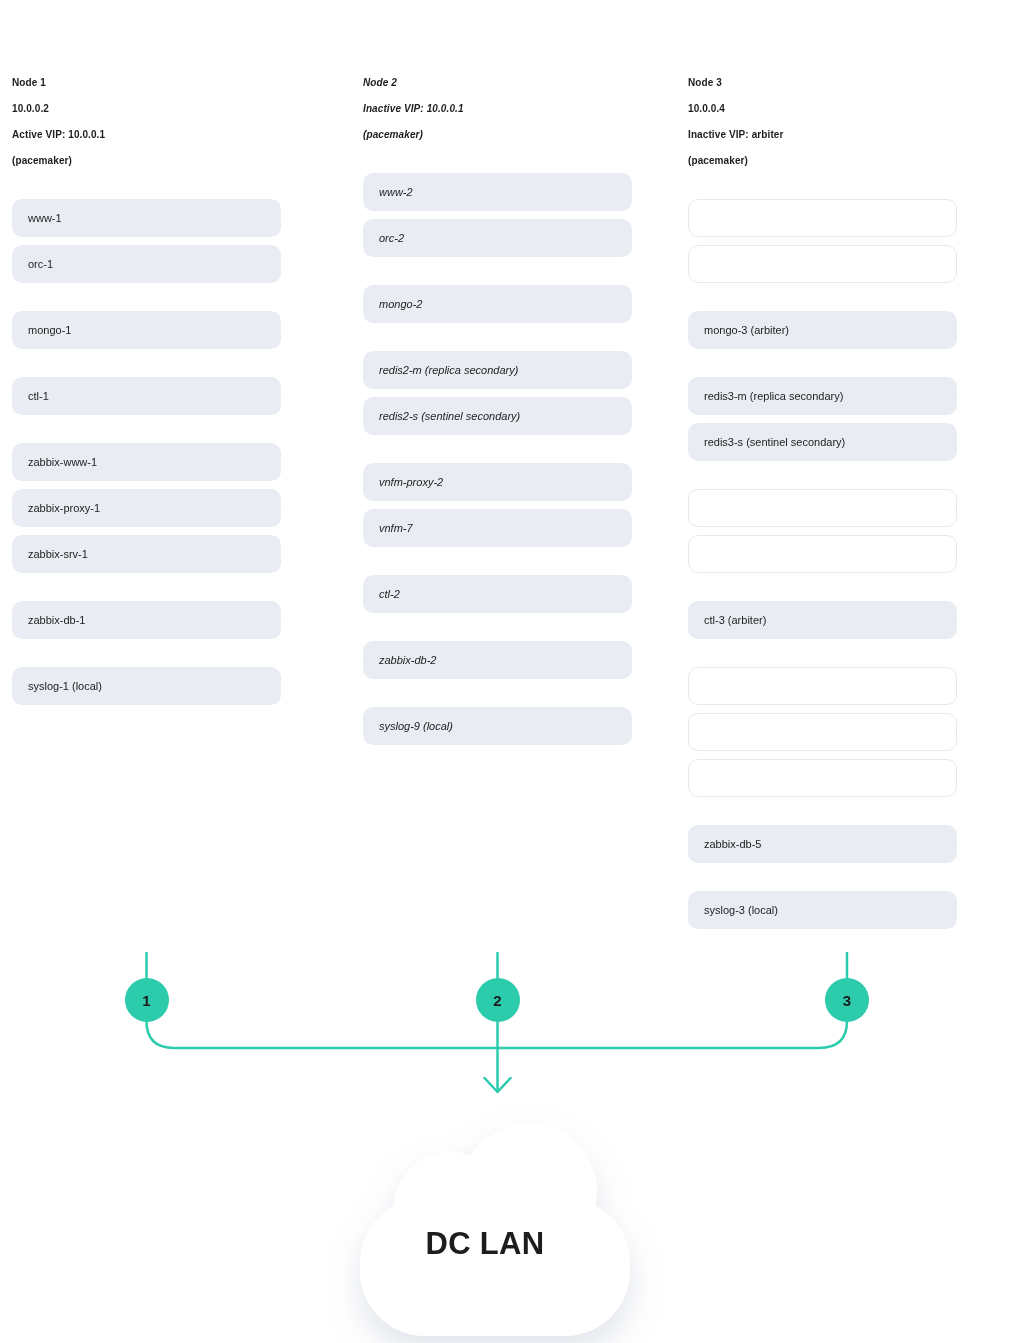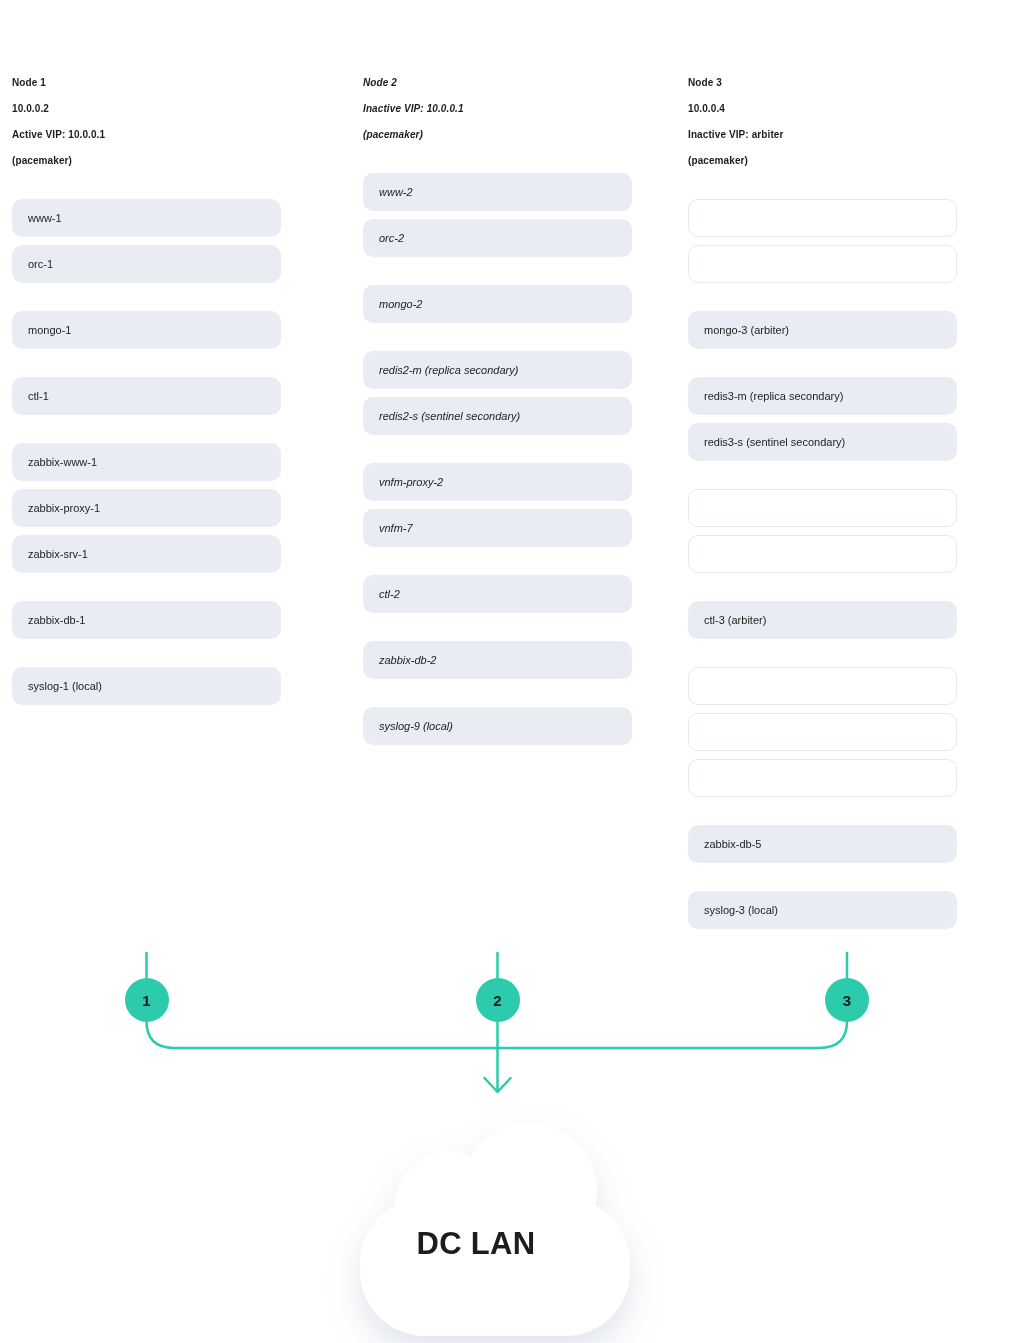--- a/index.html
+++ b/index.html
@@ -75,21 +75,21 @@
     display: flex;
     align-items: center;
     justify-content: center;
     font-size: 15px;
     font-weight: 700;
     color: var(--circle-number);
   }
 
   .cloud-label {
     position: absolute;
-    left: 341px;
+    left: 350px;
     top: 1226px;
     width: 270px;
     text-align: center;
     font-size: 31px;
     font-weight: 700;
     line-height: 36px;
     letter-spacing: 0.3px;
     color: var(--header-text);
   }
 </style>

